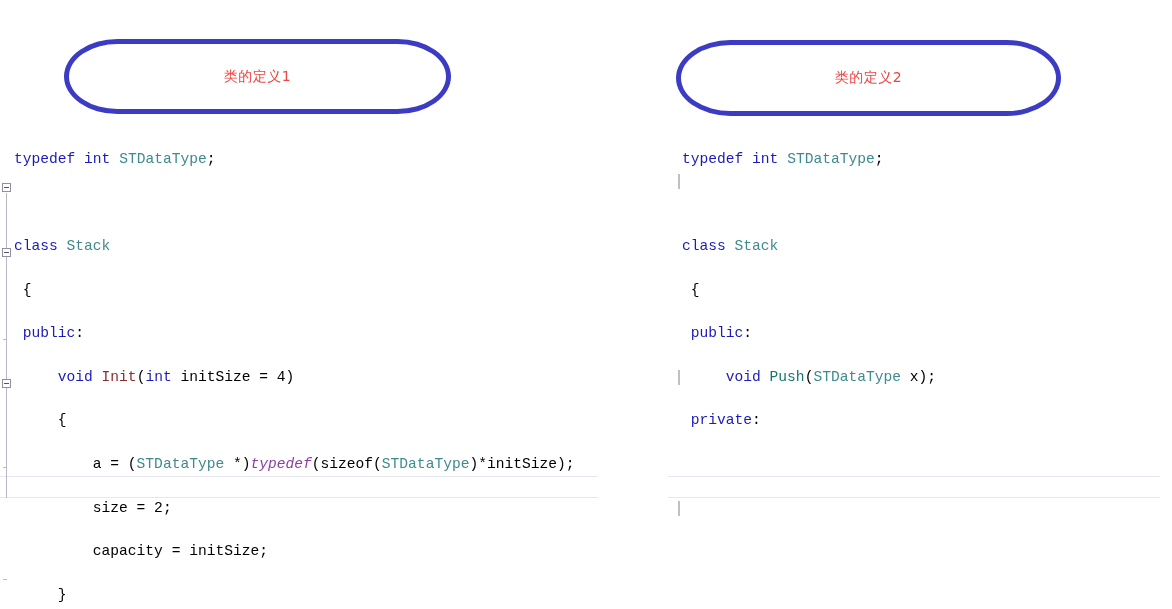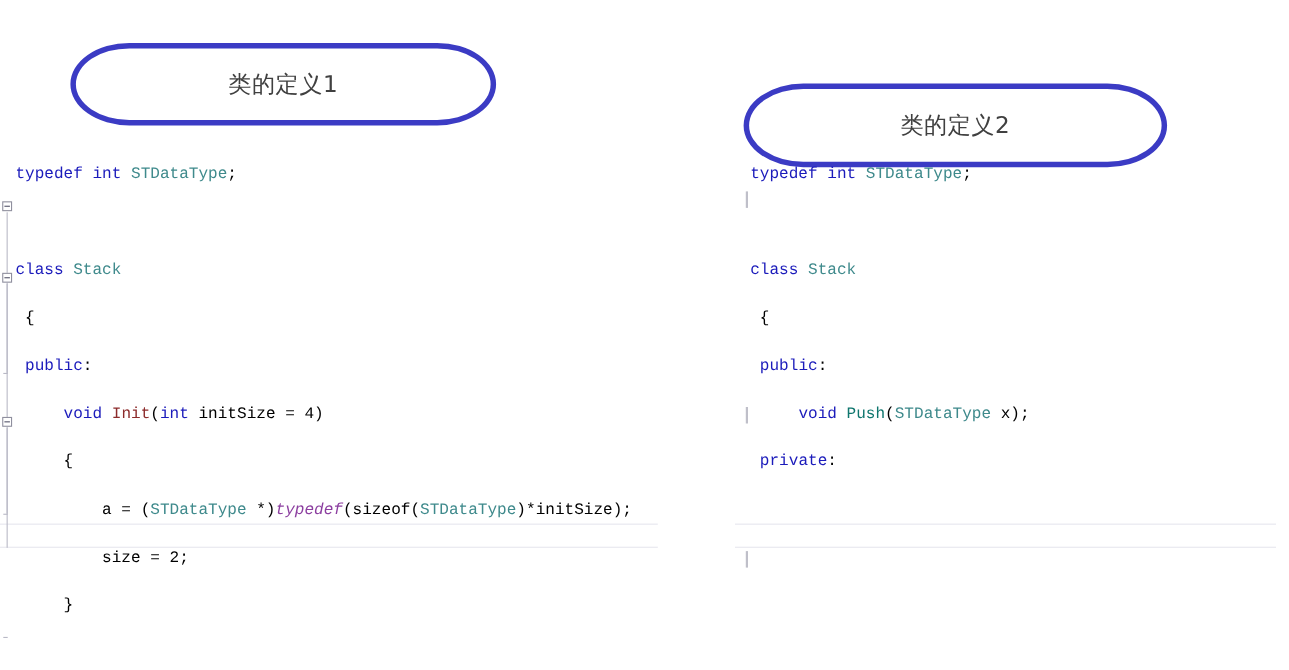--- a/index.html
+++ b/index.html
@@ -21,22 +21,22 @@
     box-sizing: border-box;
     border: 5px solid #3b3bc4;
     border-radius: 60px / 42px;
     display: flex;
     align-items: center;
     justify-content: center;
     background: transparent;
   }
   .anno-text {
     font-family: "DejaVu Sans", "Liberation Sans", sans-serif;
-    font-size: 21px;
-    color: #404040;
+    font-size: 14px;
+    color: #ef4444;
     letter-spacing: 0.5px;
     white-space: nowrap;
   }
   #anno-left  { left: 64px;  top: 39px; width: 387px; height: 75px; }
   #anno-right { left: 676px; top: 40px; width: 385px; height: 76px; }
 
   
   .panel {
     position: absolute;
     top: 110px;
@@ -141,21 +141,21 @@
     background: #bfbfc9;
   }
 </style>
 </head>
 <body style="background: rgb(255, 255, 255);">
 
 <div id="anno-left" class="anno" style="border-color: rgb(59, 59, 196);">
   <span class="anno-text">类的定义1</span>
 </div>
 
-<div id="anno-right" class="anno" style="border-color: rgb(59, 59, 196); margin-top: 36px;">
+<div id="anno-right" class="anno" style="border-color: rgb(59, 59, 196);">
   <span class="anno-text">类的定义2</span>
 </div>
 
 <div id="panel-left" class="panel">
 
   <div class="clipped">
     
   </div>
 
   <div id="cur-left" class="cur-line" style="top: 366px; border-top-color: rgb(230, 230, 238); border-bottom-color: rgb(230, 230, 238);"></div>
@@ -177,20 +177,21 @@
   <div class="code">
 <div class="line"><span class="kw" style="color: rgb(27, 27, 187);">typedef</span> <span class="kw" style="color: rgb(27, 27, 187);">int</span> <span class="typ" style="color: rgb(63, 138, 140);">STDataType</span>;</div>
 <div class="line"> </div>
 <div class="line"><span class="kw" style="color: rgb(27, 27, 187);">class</span> <span class="typ" style="color: rgb(63, 138, 140);">Stack</span></div>
 <div class="line"> {</div>
 <div class="line"> <span class="kw" style="color: rgb(27, 27, 187);">public</span>:</div>
 <div class="line">     <span class="kw" style="color: rgb(27, 27, 187);">void</span> <span class="fn" style="color: rgb(140, 43, 43);">Init</span>(<span class="kw" style="color: rgb(27, 27, 187);">int</span> initSize = 4)</div>
 <div class="line">     {</div>
 <div class="line">         a = (<span class="typ" style="color: rgb(63, 138, 140);">STDataType</span> *)<span class="mac" style="color: rgb(140, 63, 160);">typedef</span>(sizeof(<span class="typ" style="color: rgb(63, 138, 140);">STDataType</span>)*initSize);</div>
 <div class="line">         size = 2;</div>
+<div class="line">         capacity = initSize;</div>
 <div class="line">     }</div>
 
 
 
 
 
 
 
 
 

